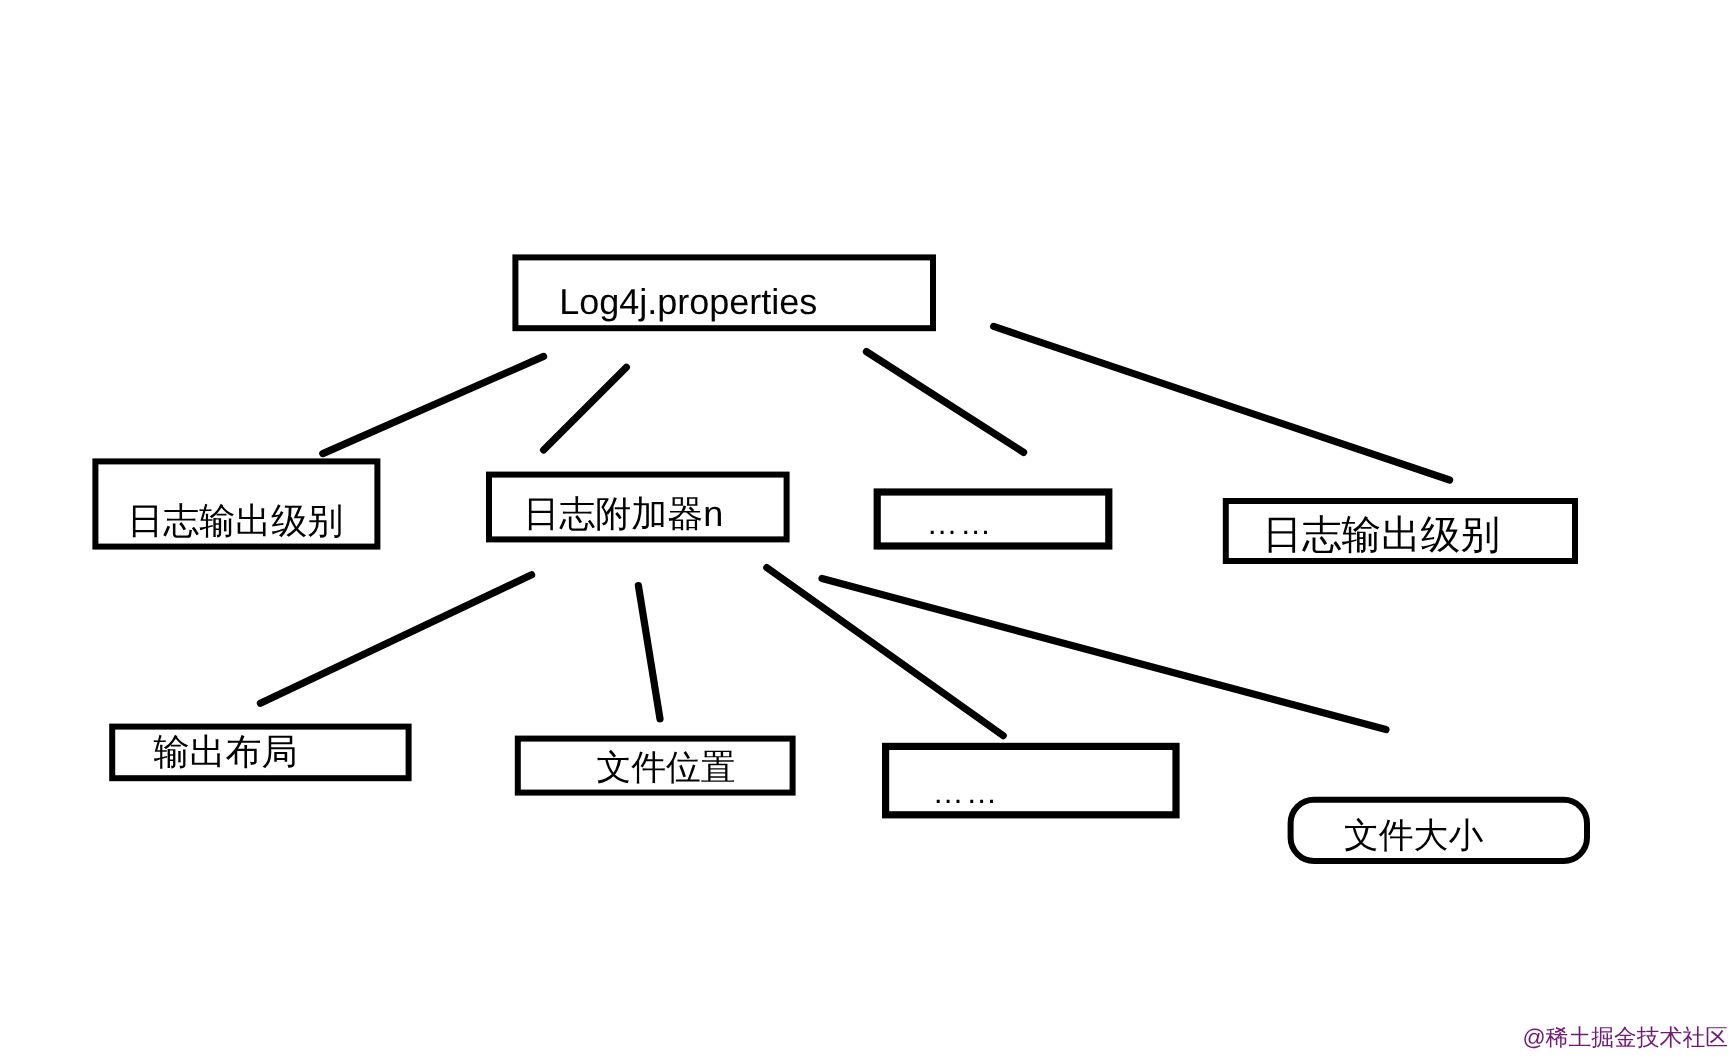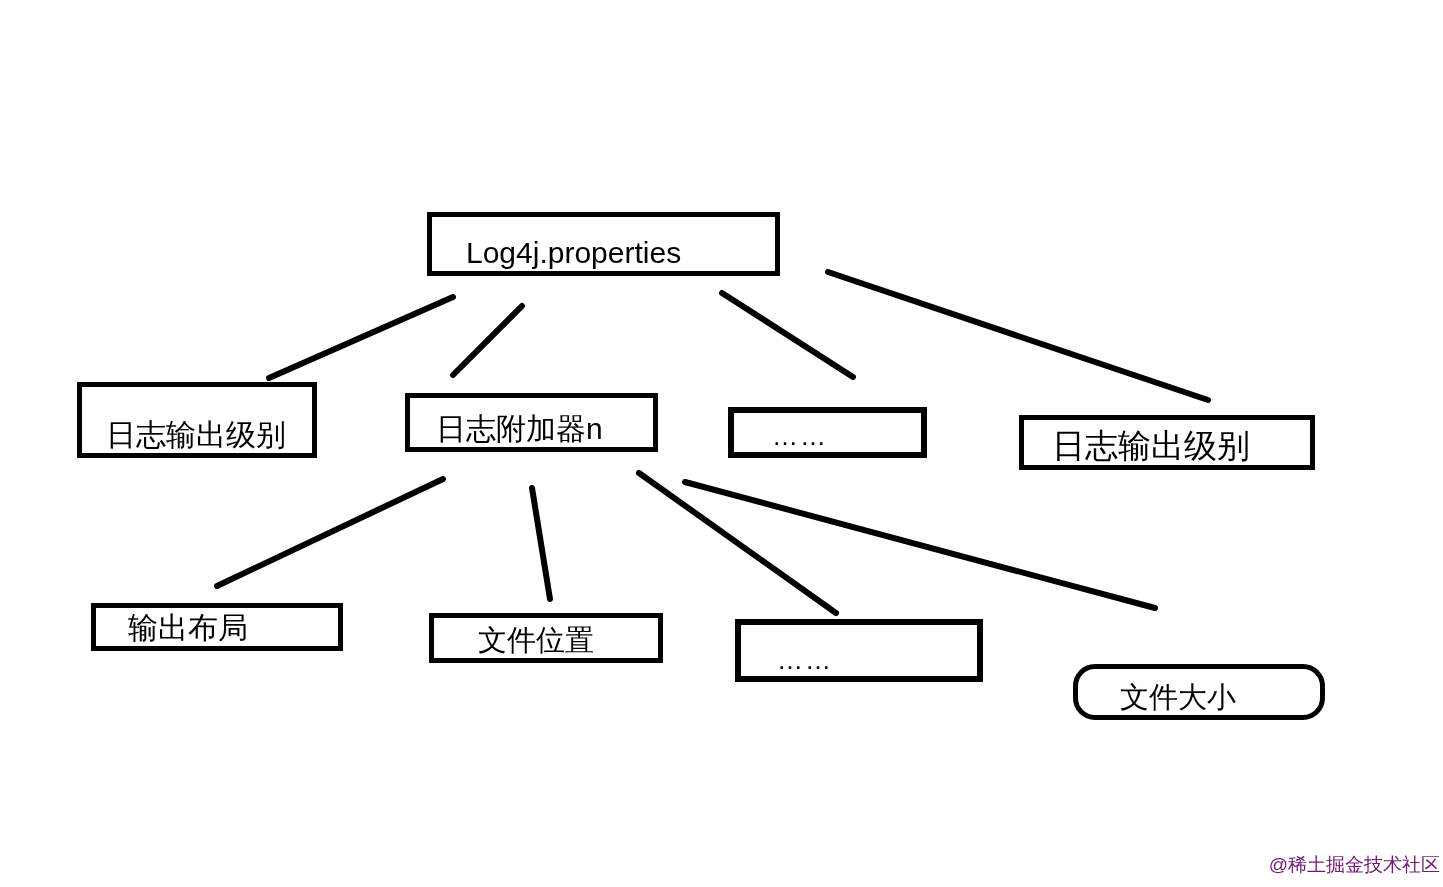--- a/index.html
+++ b/index.html
@@ -37,21 +37,21 @@
     color: #000000;
     white-space: nowrap;
   }
   
   .node-root          { left: 427px;  top: 212px; width: 353px; height: 64px; font-size: 30px; padding-left: 34px; }
   .node-log-level     { left: 77px;   top: 382px; width: 240px; height: 76px; font-size: 30px; padding-left: 24px; }
   .node-appender      { left: 405px;  top: 393px; width: 253px; height: 59px; font-size: 30px; padding-left: 26px; }
   .node-appender-ellipsis { left: 728px; top: 407px; width: 199px; height: 51px; font-size: 26px; padding-left: 38px; border-width: 6px; }
   .node-appender-n    { left: 1019px; top: 415px; width: 296px; height: 55px; font-size: 33px; padding-left: 28px; }
   .node-output-layout { left: 91px;   top: 603px; width: 252px; height: 48px; font-size: 30px; padding-left: 32px; }
-  .node-file-location { left: 429px;  top: 613px; width: 234px; height: 50px; font-size: 29px; padding-left: 44px; }
+  .node-file-location { left: 429px;  top: 613px; width: 234px; height: 50px; font-size: 29px; padding-left: 63px; }
   .node-prop-ellipsis { left: 735px;  top: 619px; width: 248px; height: 63px; font-size: 26px; padding-left: 36px; border-width: 6px; }
   .node-file-size     { left: 1073px; top: 664px; width: 252px; height: 56px; font-size: 29px; padding-left: 42px; border-radius: 22px; }
 
   .node .label {
     line-height: 1;
     padding-bottom: 3px;
   }
   .ellipsis-label {
     letter-spacing: 2px;
   }

